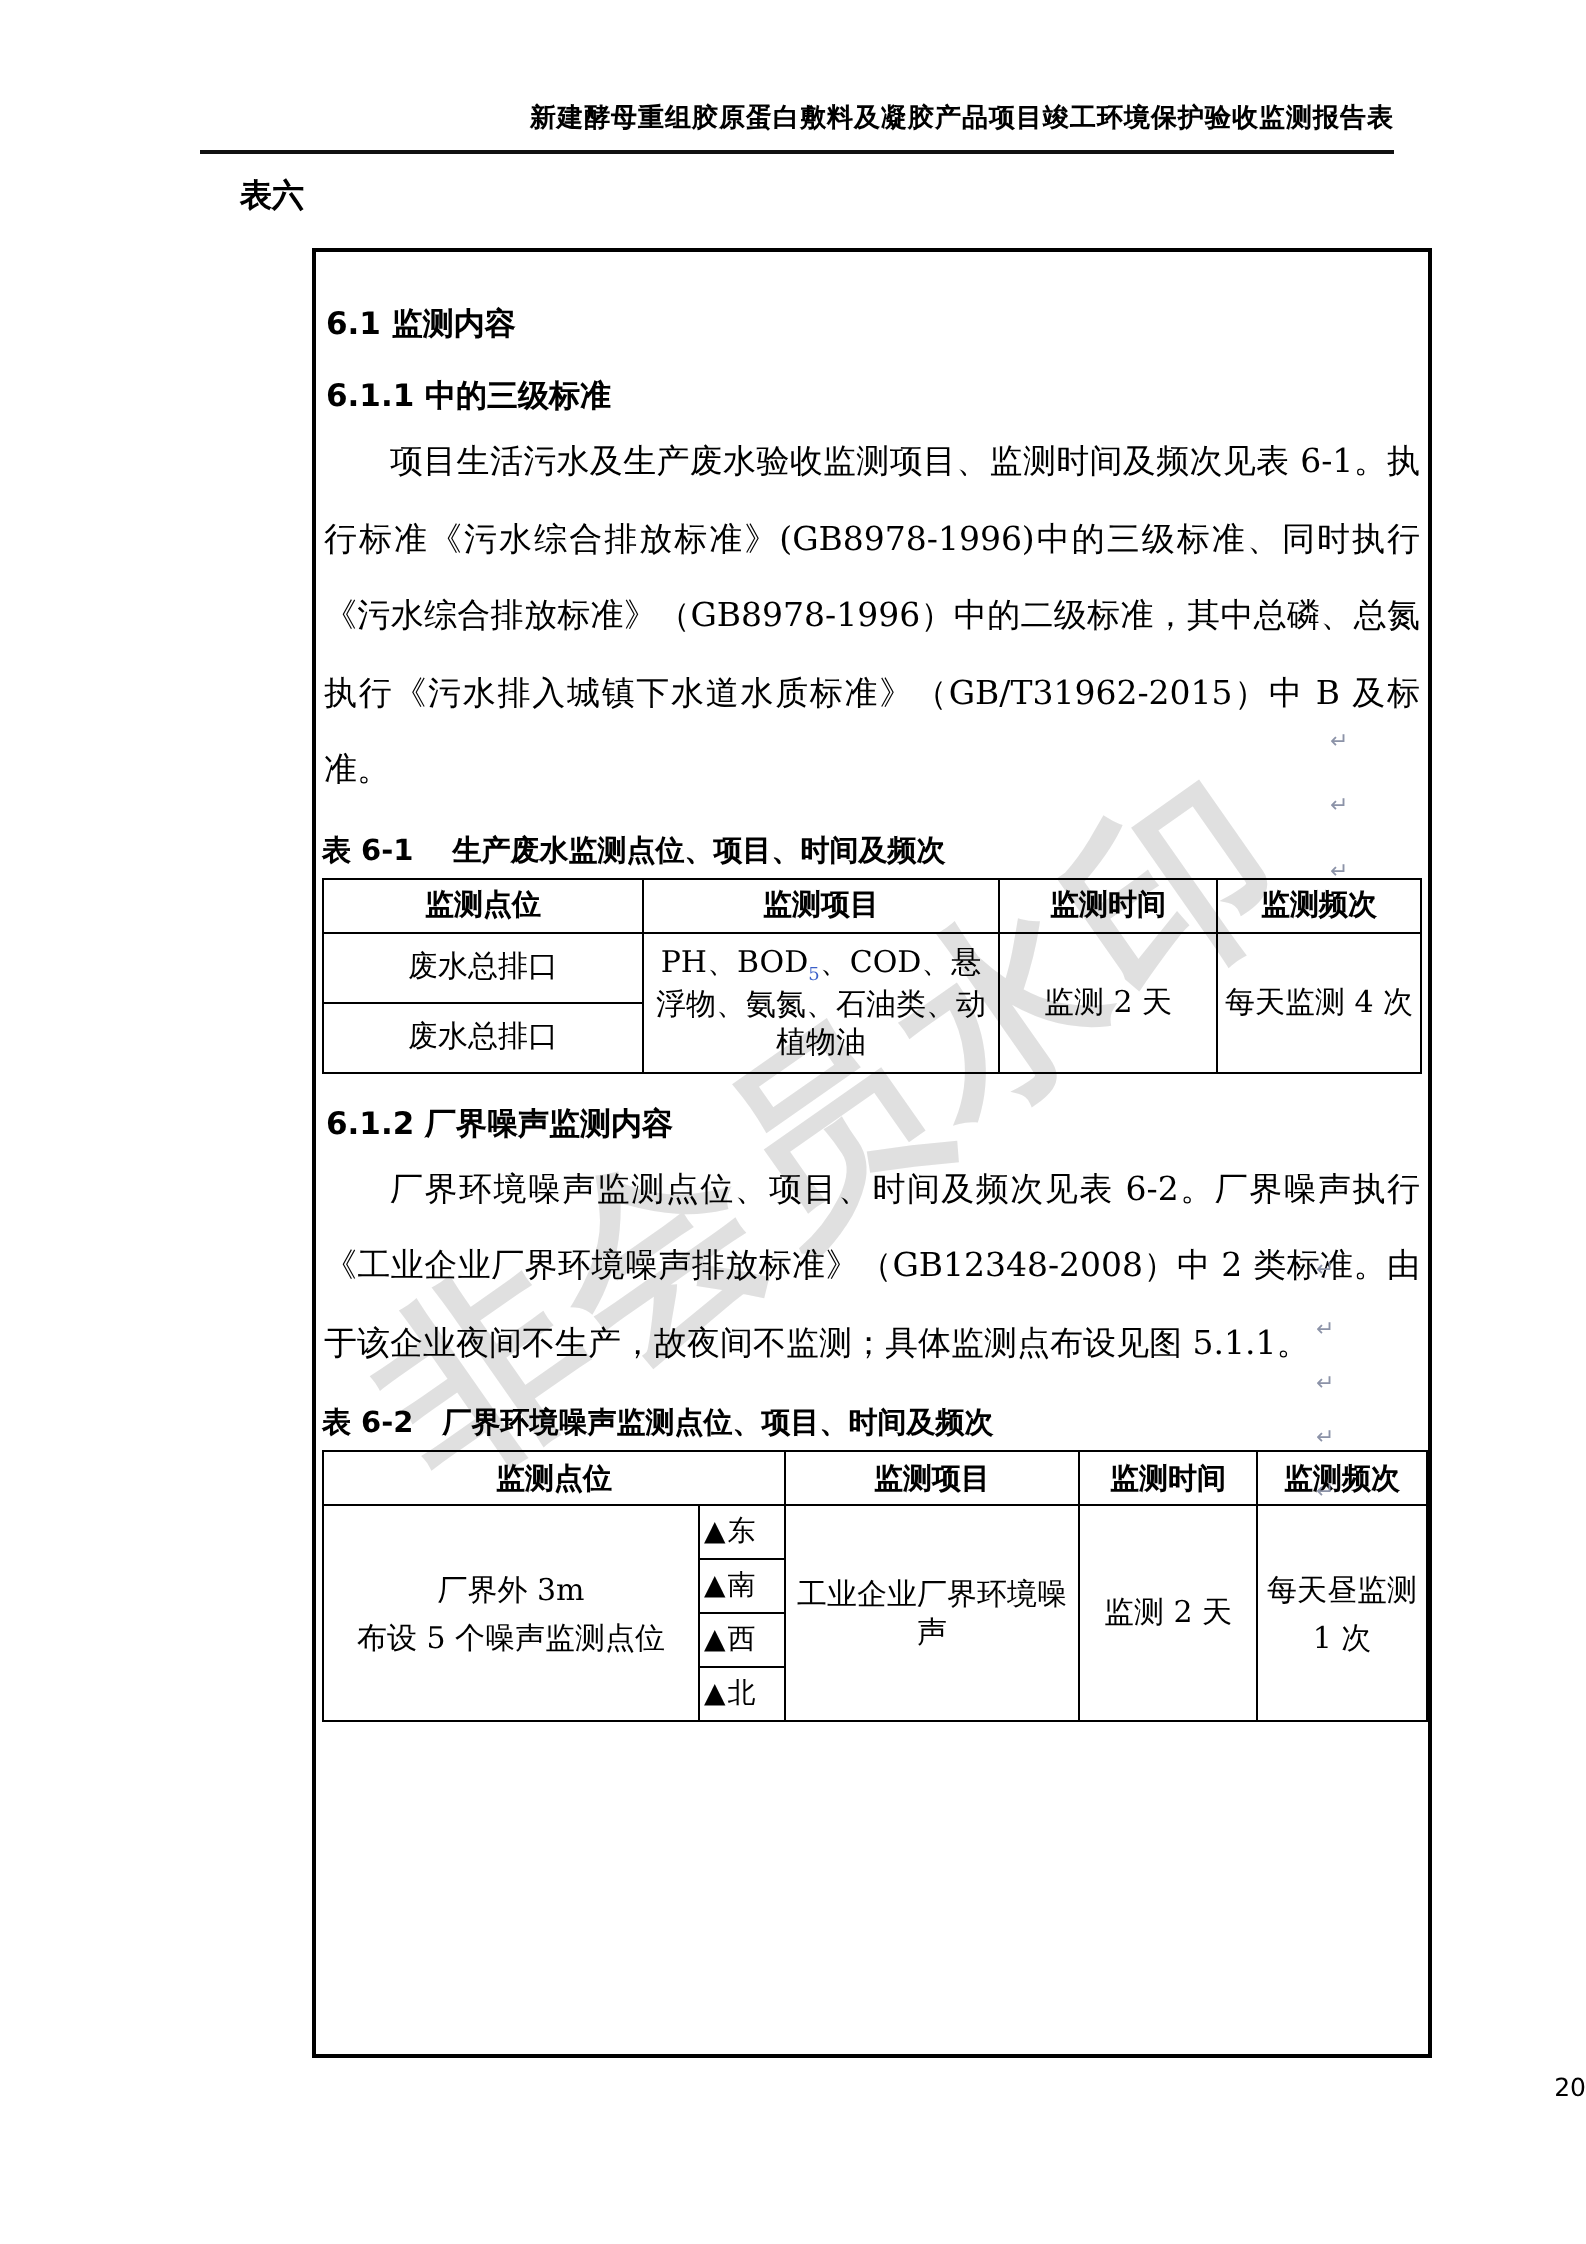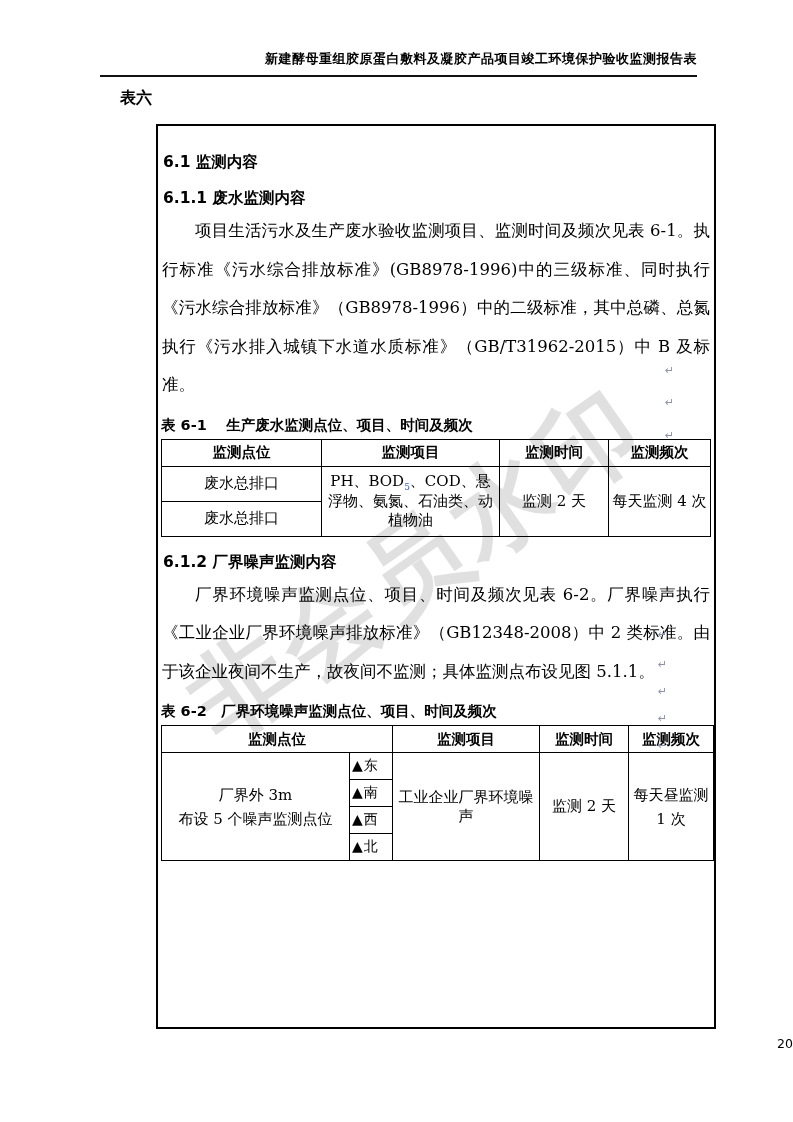--- a/index.html
+++ b/index.html
@@ -103,21 +103,21 @@
   <div class="watermark">非会员水印</div>
 
   <div class="doc-header">新建酵母重组胶原蛋白敷料及凝胶产品项目竣工环境保护验收监测报告表</div>
 
   <div class="table-label">表六</div>
 
   <div class="main-box">
 
     <div class="h-sec first">6.1 监测内容</div>
 
-    <div class="h-sec">6.1.1 废水监测内容</div>
+    <div class="h-sec">6.1.1 中的三级标准</div>
 
     <p class="body-text">项目生活污水及生产废水验收监测项目、监测时间及频次见表 6-1。执行标准《污水综合排放标准》(GB8978-1996)中的三级标准、同时执行《污水综合排放标准》（GB8978-1996）中的二级标准，其中总磷、总氮执行《污水排入城镇下水道水质标准》（GB/T31962-2015）中 B 及标准。</p>
 
     <div class="tbl-caption">表 6-1　 生产废水监测点位、项目、时间及频次</div>
 
     <table class="t61">
       <colgroup>
         <col style="width:160px">
           <col style="width:178px">
           <col style="width:109px">

